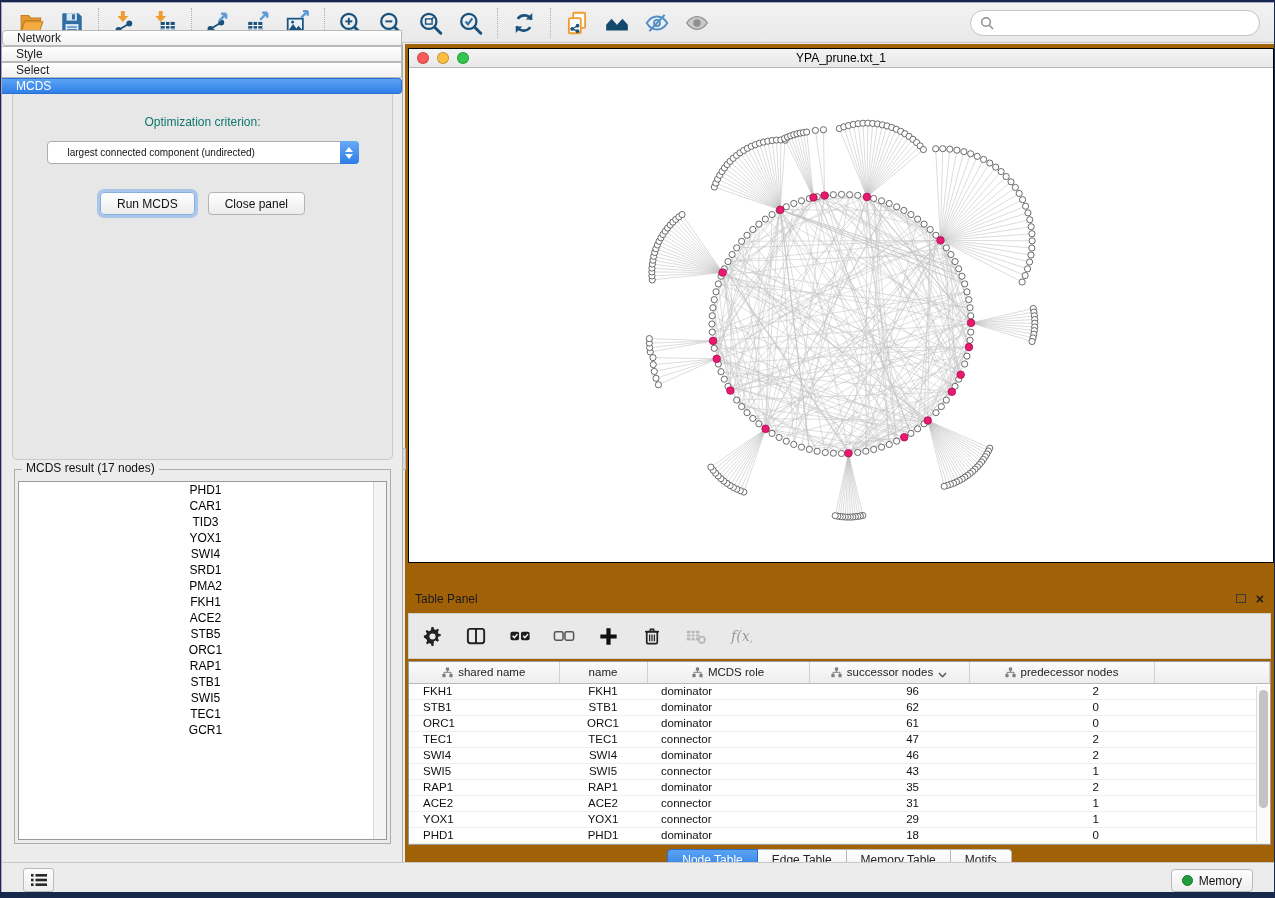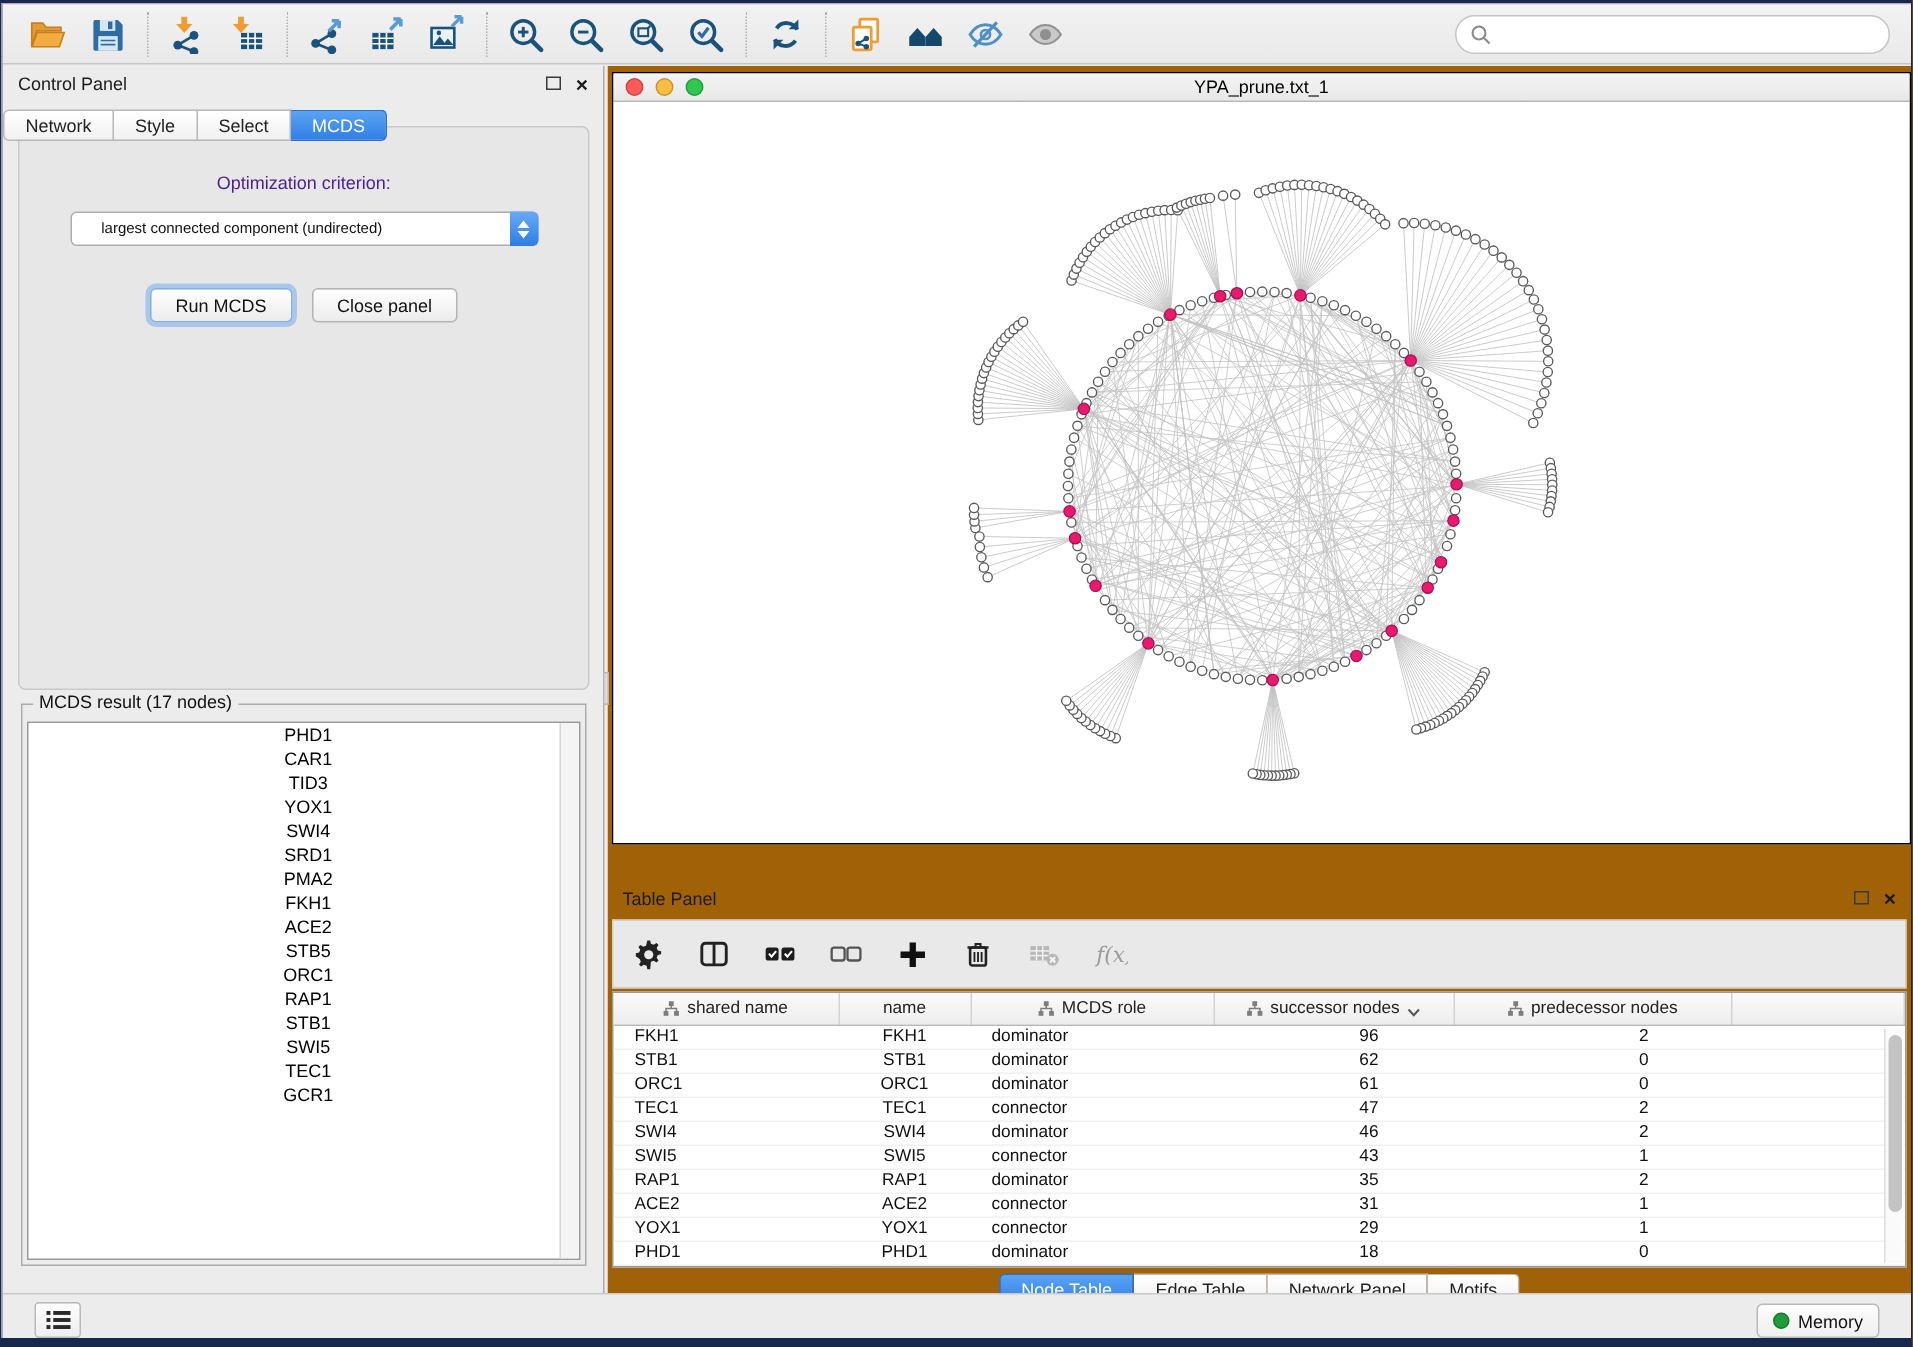--- a/index.html
+++ b/index.html
@@ -28,30 +28,30 @@
     background:#dcdcdc; border:1px solid #b5b5b5; }
   .right-col { flex:1; display:flex; flex-direction:column; background:#a16207;gap:12px; }
 
   
   .panel-header { height:23px; display:flex; align-items:center; padding:0 10px; }
   .panel-title { font-size:12px; color:#1b1b1b; }
   .panel-header .spacer { flex:1; }
   .float-icon { width:10px; height:9px; border:1.5px solid #3a3a3a; display:inline-block; margin-right:10px; }
   .close-icon { font-weight:bold; font-size:14px; color:#1b1b1b; line-height:10px; }
 
-  .tab-row { display:flex; justify-content:flex-start; position:relative; z-index:2; height:21px; margin-top:6px; }
+  .tab-row { display:flex; justify-content:flex-end; position:relative; z-index:2; height:21px; margin-top:6px;flex-direction:column; }
   .seg-tab { height:21px; padding:0 14px; display:flex; align-items:center; font-size:12px;
     background:linear-gradient(#ffffff,#f1f1f1); border:1px solid #b9b9b9; border-left:none; color:#222; }
   .seg-tab:first-child { border-left:1px solid #b9b9b9; border-radius:4px 0 0 4px; }
   .seg-tab:last-child { border-radius:0 4px 4px 0; }
   .seg-tab.active { background:linear-gradient(#5ba3f2,#2f7fe8); color:#fff; border-color:#2a6fd0; }
 
   .tab-content { position:absolute; left:10px; right:9px; top:40px; height:376px;
     background:#e7e7e7; border:1px solid #c9c9c9; border-radius:5px; z-index:1; padding-top:30px; }
-  .opt-label { text-align:center; font-size:12px; color:#4c1d95; }
+  .opt-label { text-align:center; font-size:12px; color:#0f766e; }
   .combo { margin:12px auto 0; width:312px; height:23px; background:#fff; border:1px solid #adadad;
     border-radius:4px; display:flex; align-items:center; }
   .combo-text { flex:1; padding-left:20px; font-size:10px; white-space:nowrap; }
   .combo-stepper { width:19px; height:23px; margin:-1px -1px -1px 0; border-radius:0 4px 4px 0;
     background:linear-gradient(#67aaf7,#2e7ce6); display:flex; flex-direction:column;
     align-items:center; justify-content:center; gap:2px; }
   .combo-stepper .tri-up { width:0; height:0; border-left:4px solid transparent; border-right:4px solid transparent; border-bottom:5px solid #fff; }
   .combo-stepper .tri-dn { width:0; height:0; border-left:4px solid transparent; border-right:4px solid transparent; border-top:5px solid #fff; }
   .btn-row { display:flex; justify-content:center; gap:13px; margin-top:28px; }
   .mac-btn { height:23px; padding:0 16px; font-size:12px; color:#111;
@@ -1278,21 +1278,21 @@
                 </tr>
               </tbody>
           </table>
           <div class="vscroll">
               <div class="thumb"></div>
             </div>
         </div>
         <div class="bottom-tabs" id="table-tabs">
             <div class="seg-tab active">Node Table</div>
             <div class="seg-tab">Edge Table</div>
-            <div class="seg-tab">Network Panel</div>
+            <div class="seg-tab">Memory Table</div>
             <div class="seg-tab">Motifs</div>
           </div>
       </div>
     </div>
   </div>
 
   <div class="status-bar">
     <div class="list-btn">
       <svg width="18" height="14" viewBox="0 0 18 14">
         <g fill="#2a2a2a">

